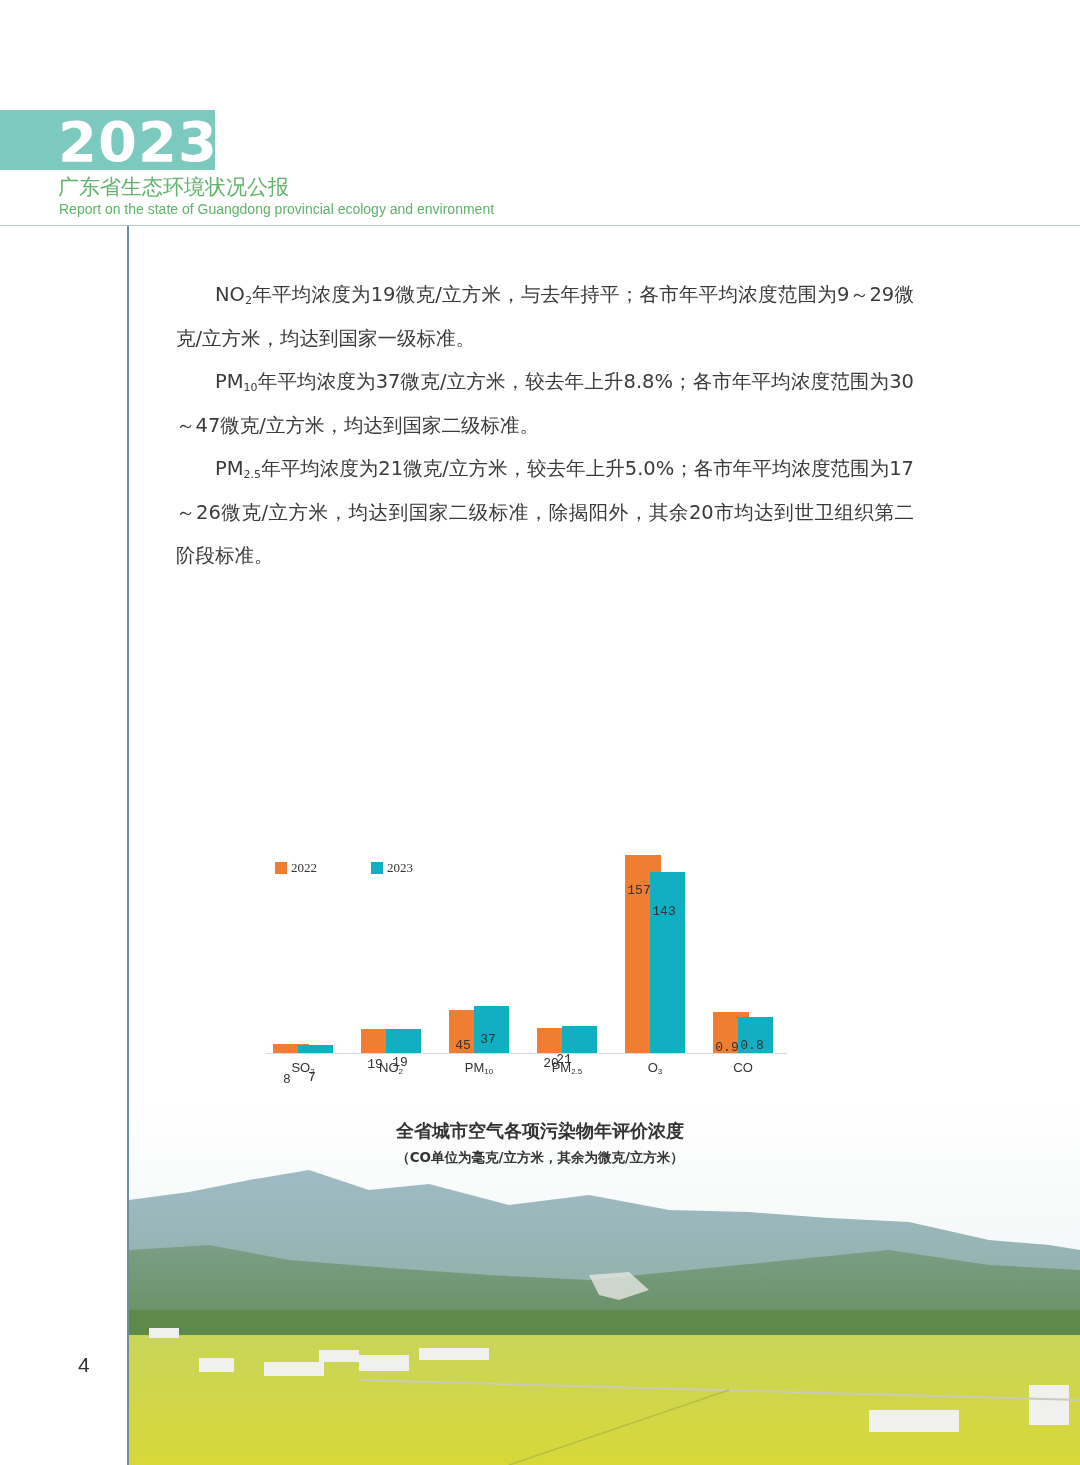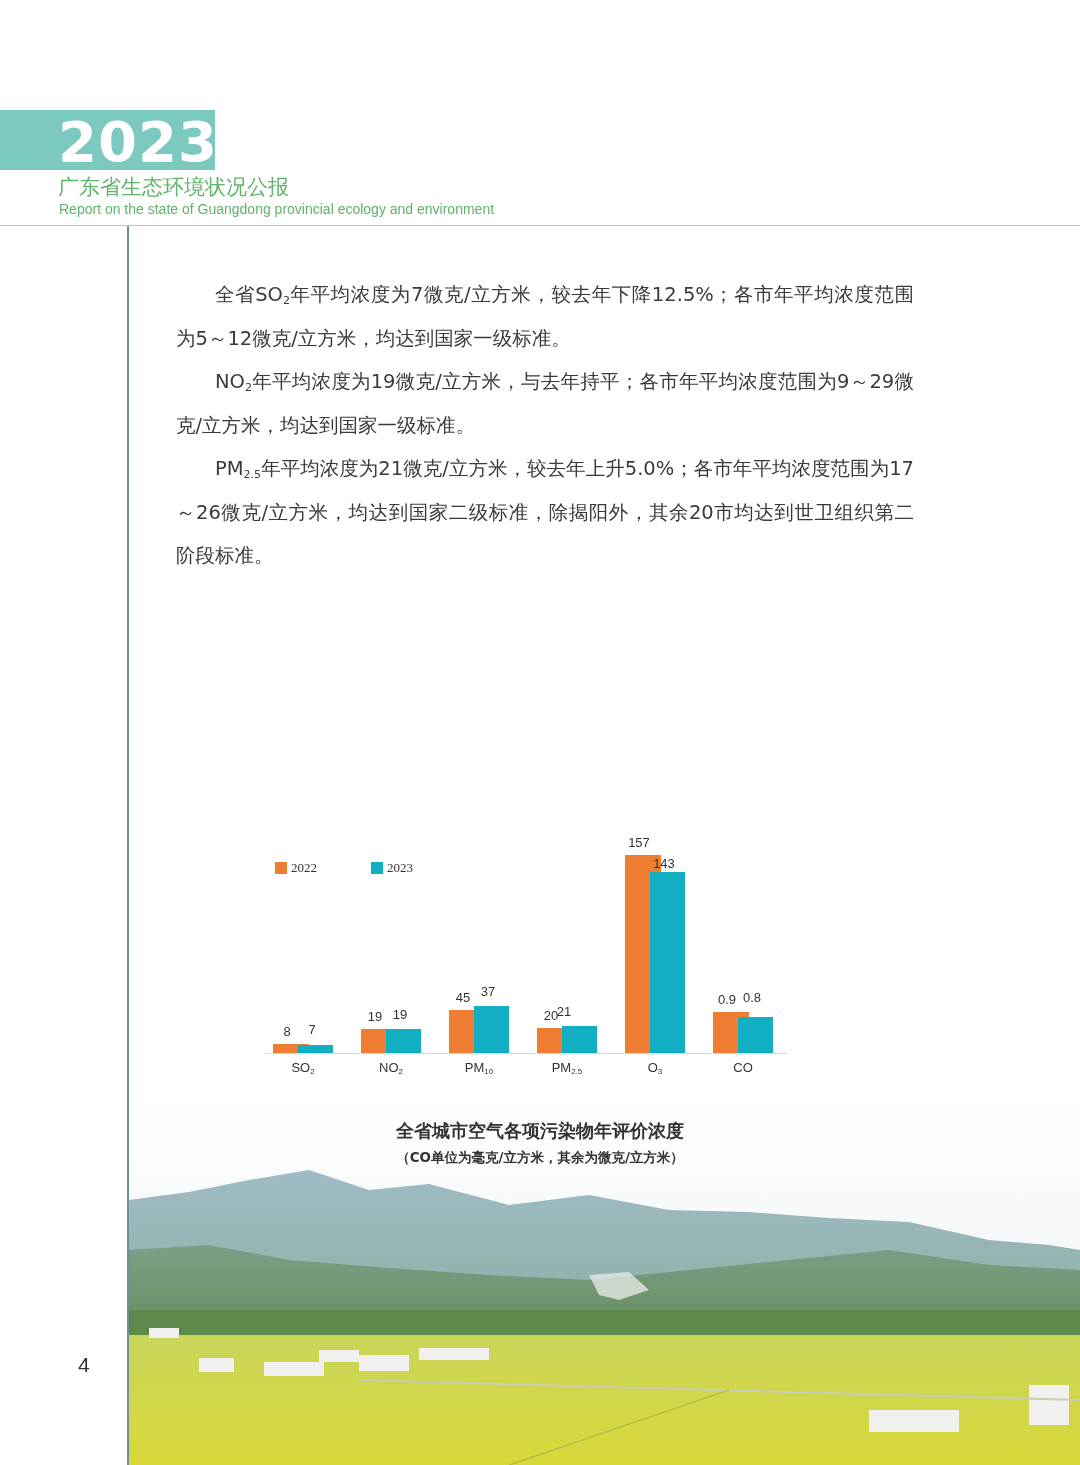--- a/index.html
+++ b/index.html
@@ -48,22 +48,22 @@
     position: absolute; left: 255px; top: 820px; width: 560px; height: 270px;
   }
   .legend { position: absolute; top: 40px; left: 20px; display: flex; gap: 54px; }
   .legend-item { display: flex; align-items: center; gap: 4px;
     font-family: "Liberation Serif", serif; font-size: 13px; color: #333; }
   .legend-swatch { width: 12px; height: 12px; display: inline-block; }
   .plot { position: absolute; left: 0; top: 0; width: 560px; height: 234px; }
   .baseline { position: absolute; left: 10px; top: 233px; width: 522px; height: 1px; background: #d9d9d9; }
   .bar { position: absolute; bottom: 0; width: 35px; }
   .bar-label {
-    position: absolute; font-family: Liberation Sans, sans-serif; font-size: 13px; color: #333;
-    width: 40px; text-align: center;
+    position: absolute; font-family: Liberation Mono, monospace; font-size: 13px; color: #333;
+    width: 40px; text-align: center; margin-top: 48px;
   }
   .cat-label {
     position: absolute; top: 240px; width: 70px; text-align: center;
     font-family: Liberation Sans, sans-serif; font-size: 13px; color: #333;
   }
   .cat-label sub { font-size: 8px; vertical-align: -2px; }
 
   
   .photo {
     position: absolute; left: 129px; top: 1100px; width: 951px; height: 365px; overflow: hidden;
@@ -88,22 +88,22 @@
 <body>
 
 <div class="year-block"></div>
 <div class="year-text">2023</div>
 <div class="title-cn">广东省生态环境状况公报</div>
 <div class="title-en">Report on the state of Guangdong provincial ecology and environment</div>
 <div class="header-rule"></div>
 <div class="vertical-rule"></div>
 
 <div class="body-text">
-  <p><span>全省SO</span><sub>2</sub><span>年平均浓度为7微克/立方米，较去年下降12.5%；各市年平均浓度范围为5～12微克/立方米，均达到国家一级标准。</span></p>
   <p><span>NO</span><sub>2</sub><span>年平均浓度为19微克/立方米，与去年持平；各市年平均浓度范围为9～29微克/立方米，均达到国家一级标准。</span></p>
+  <p><span>PM</span><sub>10</sub><span>年平均浓度为37微克/立方米，较去年上升8.8%；各市年平均浓度范围为30～47微克/立方米，均达到国家二级标准。</span></p>
   <p><span>PM</span><sub>2.5</sub><span>年平均浓度为21微克/立方米，较去年上升5.0%；各市年平均浓度范围为17～26微克/立方米，均达到国家二级标准，除揭阳外，其余20市均达到世卫组织第二阶段标准。</span></p>
 </div>
 
 <div class="photo">
   <svg width="951" height="365" viewBox="0 0 951 365">
     <defs>
       <linearGradient id="sky" x1="0" y1="0" x2="0" y2="1">
         <stop offset="0" stop-color="#ffffff"></stop>
         <stop offset="1" stop-color="#e7edef"></stop>
       </linearGradient>

